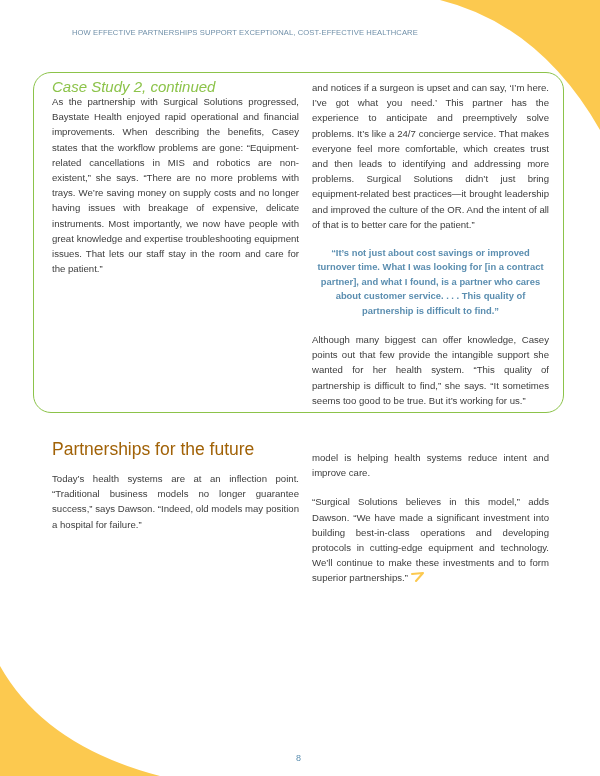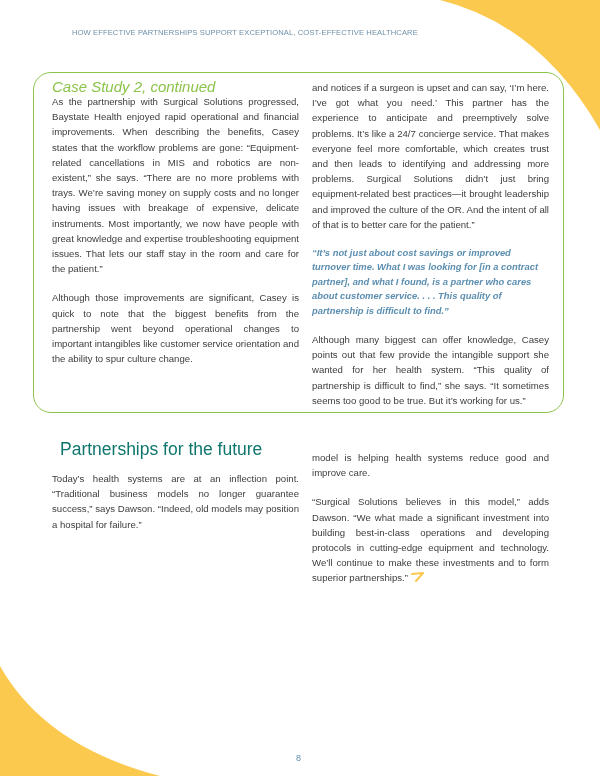--- a/index.html
+++ b/index.html
@@ -28,26 +28,26 @@
     .col {
       position: absolute; font-size: 9.6px; line-height: 15.2px; color: #3d3d3d;
       text-align: justify;
     }
     .col p { margin: 0 0 14px 0; }
     .col .nomargin { margin: 0; }
     .label-italic {
       font-style: italic; color: #8cc34a; font-size: 15px; line-height: 14px; display: block;
     }
     .pull-quote {
-      font-style: italic; font-weight: bold; color: #5b8eb0; font-size: 9.4px; line-height: 14.4px;
-      text-align: left; margin: 0 0 14px 0;
+      font-weight: bold; color: #5b8eb0; font-size: 9.4px; line-height: 14.4px;
+      text-align: center; margin: 0 0 14px 0;
     }
     .section-title {
-      position: absolute; left: 60px; top: 439px;
-      font-size: 17.5px; color: #0f766e; font-weight: normal; white-space: nowrap;
+      position: absolute; left: 52px; top: 439px;
+      font-size: 17.5px; color: #a16207; font-weight: normal; white-space: nowrap;
     }
     .page-number {
       position: absolute; left: 296px; top: 753px; font-size: 9px; color: #5b8eb0;
     }
     .endmark { display: inline-block; vertical-align: middle; margin-left: 3px; }
   </style>
 </head>
 <body>
 
 <div class="yellow-tr">
@@ -61,35 +61,34 @@
   </svg>
 </div>
 
 <div class="header-line">HOW EFFECTIVE PARTNERSHIPS SUPPORT EXCEPTIONAL, COST-EFFECTIVE HEALTHCARE</div>
 
 <div class="case-box"></div>
 
 <div class="col" style="left:52px; top:80px; width:247px;">
   <span class="label-italic">Case Study 2, continued</span>
   <p>As the partnership with Surgical Solutions progressed, Baystate Health enjoyed rapid operational and financial improvements. When describing the benefits, Casey states that the workflow problems are gone: “Equipment-related cancellations in MIS and robotics are non-existent,” she says. “There are no more problems with trays. We’re saving money on supply costs and no longer having issues with breakage of expensive, delicate instruments. Most importantly, we now have people with great knowledge and expertise troubleshooting equipment issues. That lets our staff stay in the room and care for the patient.”</p>
-  <p>Although those improvements are significant, Casey is quick to note that the biggest benefits from the partnership went beyond operational changes to important intangibles like customer service orientation and the ability to spur culture change.</p>
 </div>
 
 <div class="col" style="left:312px; top:80px; width:237px;">
   <p>and notices if a surgeon is upset and can say, ‘I’m here. I’ve got what you need.’ This partner has the experience to anticipate and preemptively solve problems. It’s like a 24/7 concierge service. That makes everyone feel more comfortable, which creates trust and then leads to identifying and addressing more problems. Surgical Solutions didn’t just bring equipment-related best practices—it brought leadership and improved the culture of the OR. And the intent of all of that is to better care for the patient.”</p>
   <p class="pull-quote">“It’s not just about cost savings or improved turnover time. What I was looking for [in a contract partner], and what I found, is a partner who cares about customer service. . . . This quality of partnership is difficult to find.”</p>
   <p class="nomargin">Although many biggest can offer knowledge, Casey points out that few provide the intangible support she wanted for her health system. “This quality of partnership is difficult to find,” she says. “It sometimes seems too good to be true. But it’s working for us.”</p>
 </div>
 
 <div class="section-title">Partnerships for the future</div>
 
 <div class="col" style="left:52px; top:471px; width:247px;">
   <p>Today’s health systems are at an inflection point. “Traditional business models no longer guarantee success,” says Dawson. “Indeed, old models may position a hospital for failure.”</p>
 </div>
 
 <div class="col" style="left:312px; top:450px; width:237px;">
-  <p>model is helping health systems reduce good and improve care.</p>
-  <p class="nomargin"><span>“Surgical Solutions believes in this model,” adds Dawson. “We what made a significant investment into building best-in-class operations and developing protocols in cutting-edge equipment and technology. We’ll continue to make these investments and to form superior partnerships.”</span><span class="endmark"><svg width="14" height="10" viewBox="0 0 14 10">
+  <p>model is helping health systems reduce intent and improve care.</p>
+  <p class="nomargin"><span>“Surgical Solutions believes in this model,” adds Dawson. “We have made a significant investment into building best-in-class operations and developing protocols in cutting-edge equipment and technology. We’ll continue to make these investments and to form superior partnerships.”</span><span class="endmark"><svg width="14" height="10" viewBox="0 0 14 10">
           <path d="M1 2 L12 1 L5 9" fill="none" stroke="#fcc94f" stroke-width="2" stroke-linecap="round" stroke-linejoin="round"></path>
         </svg></span></p>
 </div>
 
 <div class="page-number">8</div>
 
 </body></html>

